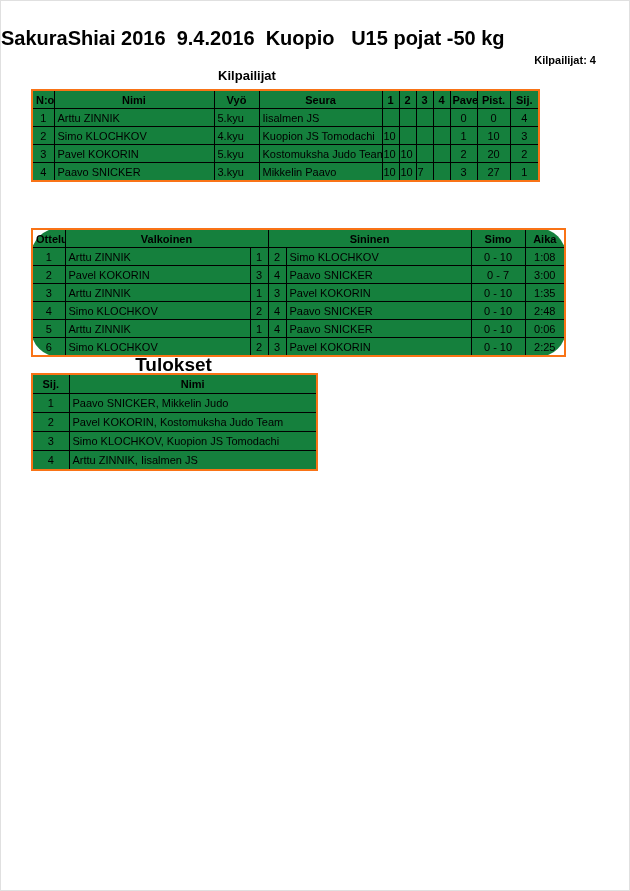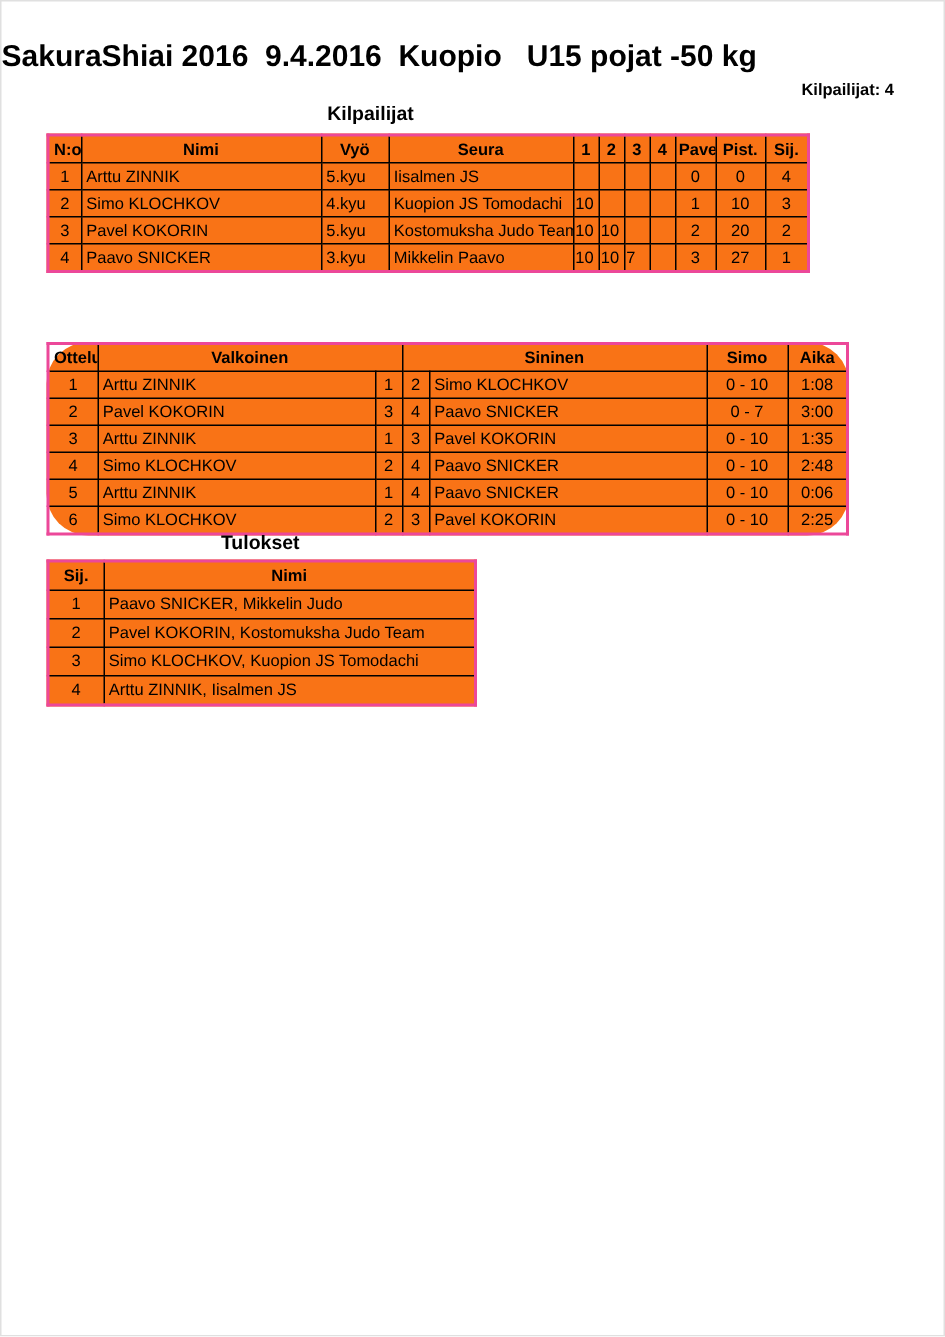--- a/index.html
+++ b/index.html
@@ -13,24 +13,24 @@
     font-size:20px;font-weight:bold;white-space:pre;
   }
   .count{
     position:absolute;top:53px;right:33px;font-size:11px;font-weight:bold;
   }
   .sec-heading{
     position:absolute;font-weight:bold;font-size:13px;text-align:center;
   }
   #h-kilpailijat{top:67px;left:30px;width:432px;}
   #h-ottelut{top:211px;left:30px;width:444px;}
-  #h-tulokset{top:353px;left:30px;width:285px;font-size:13px;}
+  #h-tulokset{top:353px;left:30px;width:285px;font-size:19px;}
   table{
-    border-collapse:collapse;position:absolute;table-layout:fixed;background:#f97316;
-    border:2px solid #ec4899;
+    border-collapse:collapse;position:absolute;table-layout:fixed;background:#15803d;
+    border:2px solid #f97316;
   }
   th,td{
     border:1px solid #000;font-size:11px;height:17px;padding:0 2px;
     overflow:hidden;white-space:nowrap;vertical-align:middle;
   }
   th{font-weight:bold;}
   .al{text-align:left;padding-left:3px;}
   .ac{text-align:center;}
   .as{text-align:left;padding:0 1px;}
   #t-kilpailijat{top:88px;left:30px;width:507px;}

